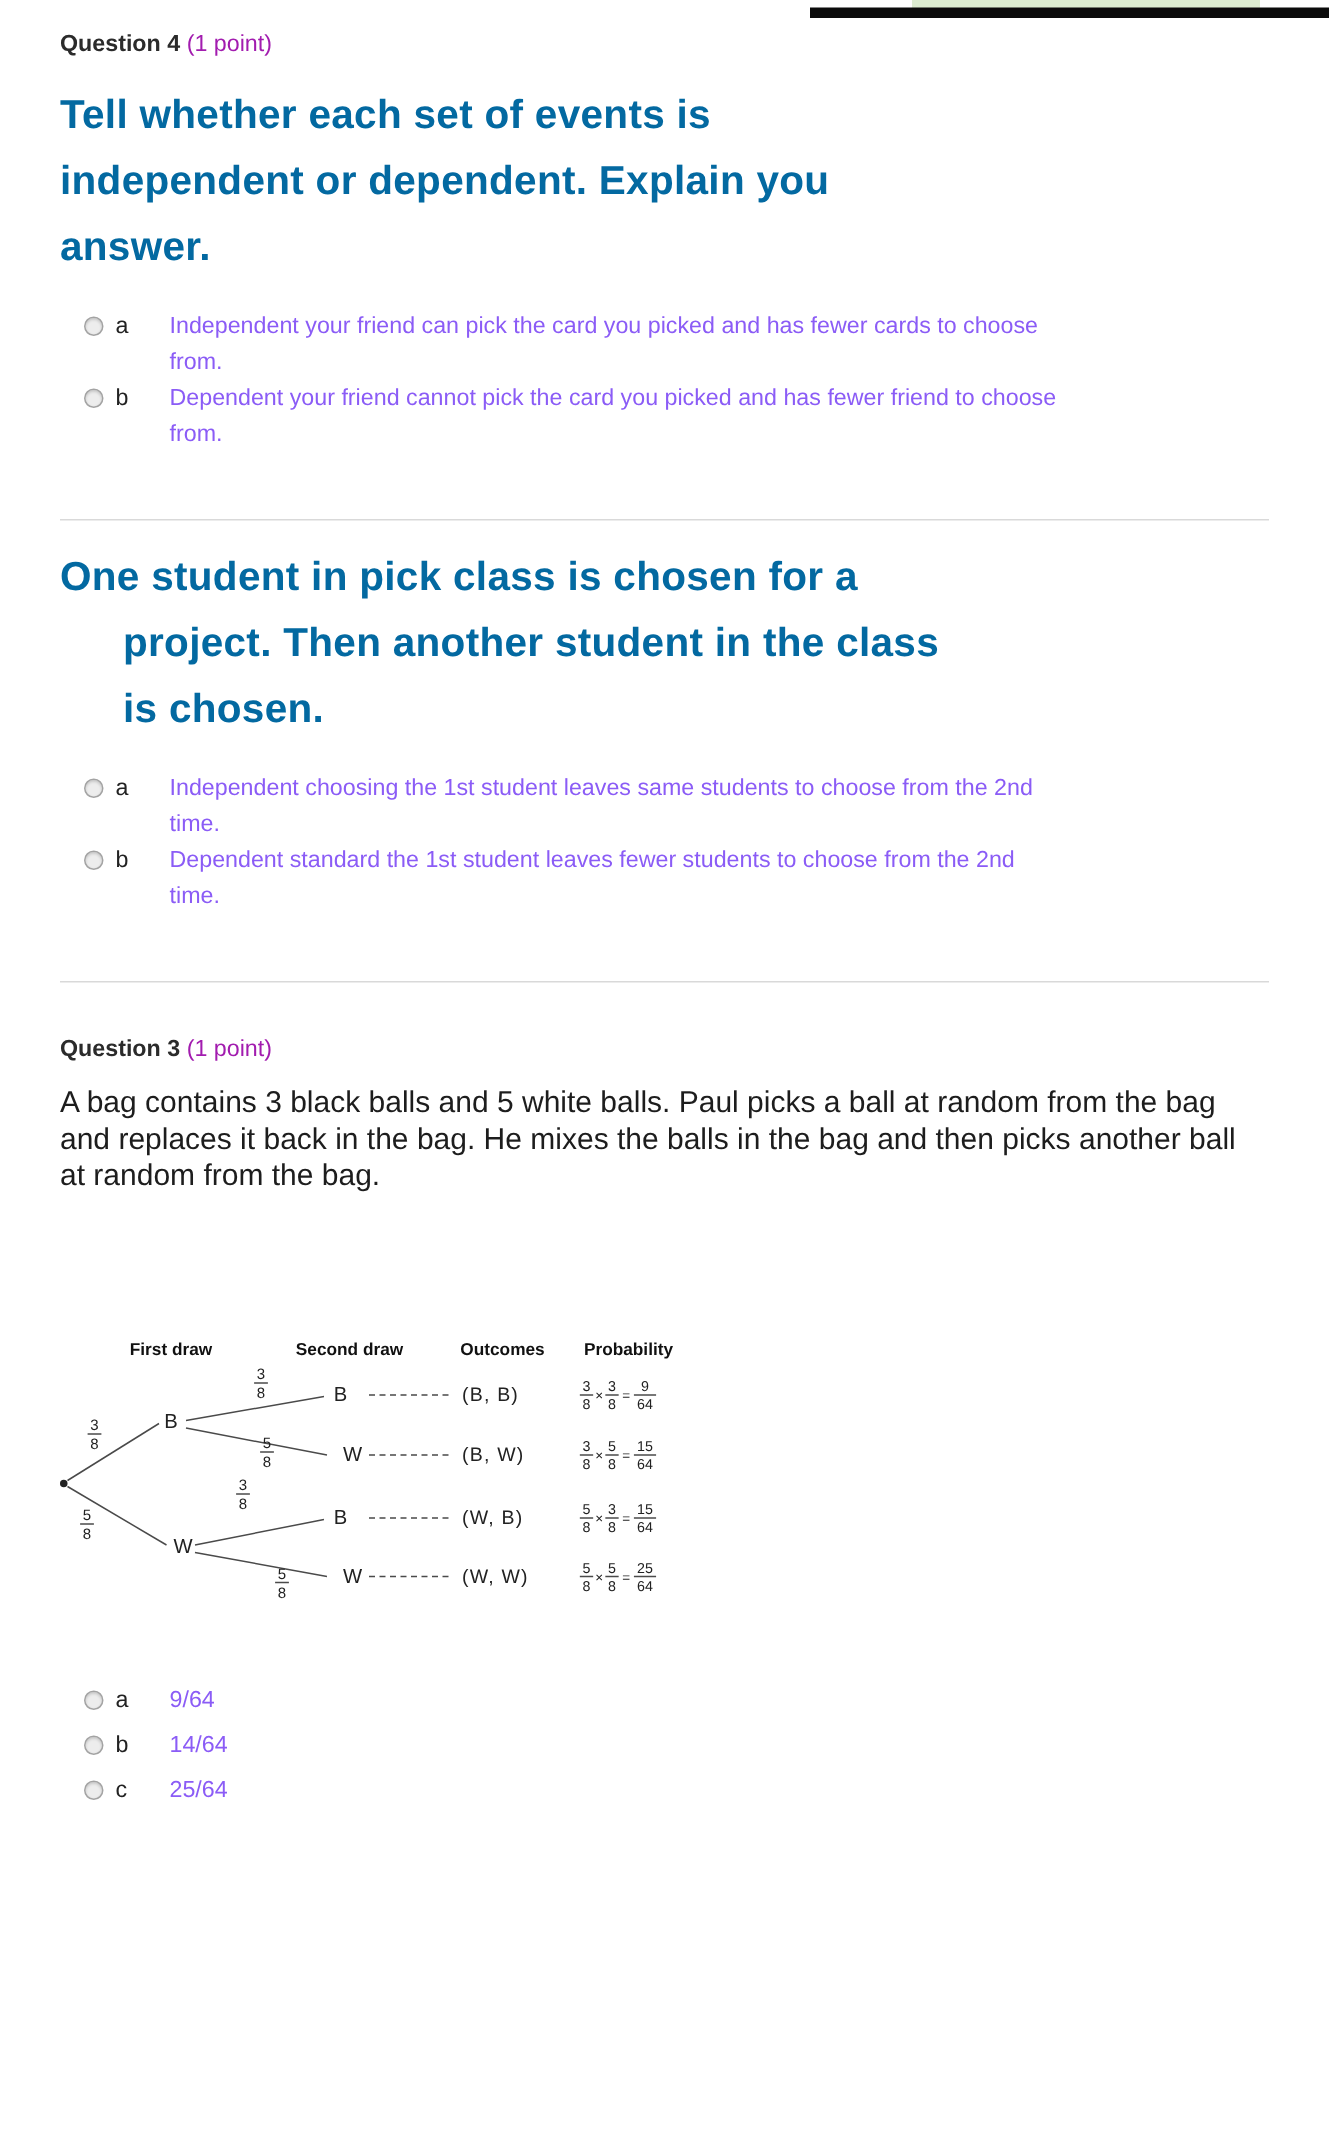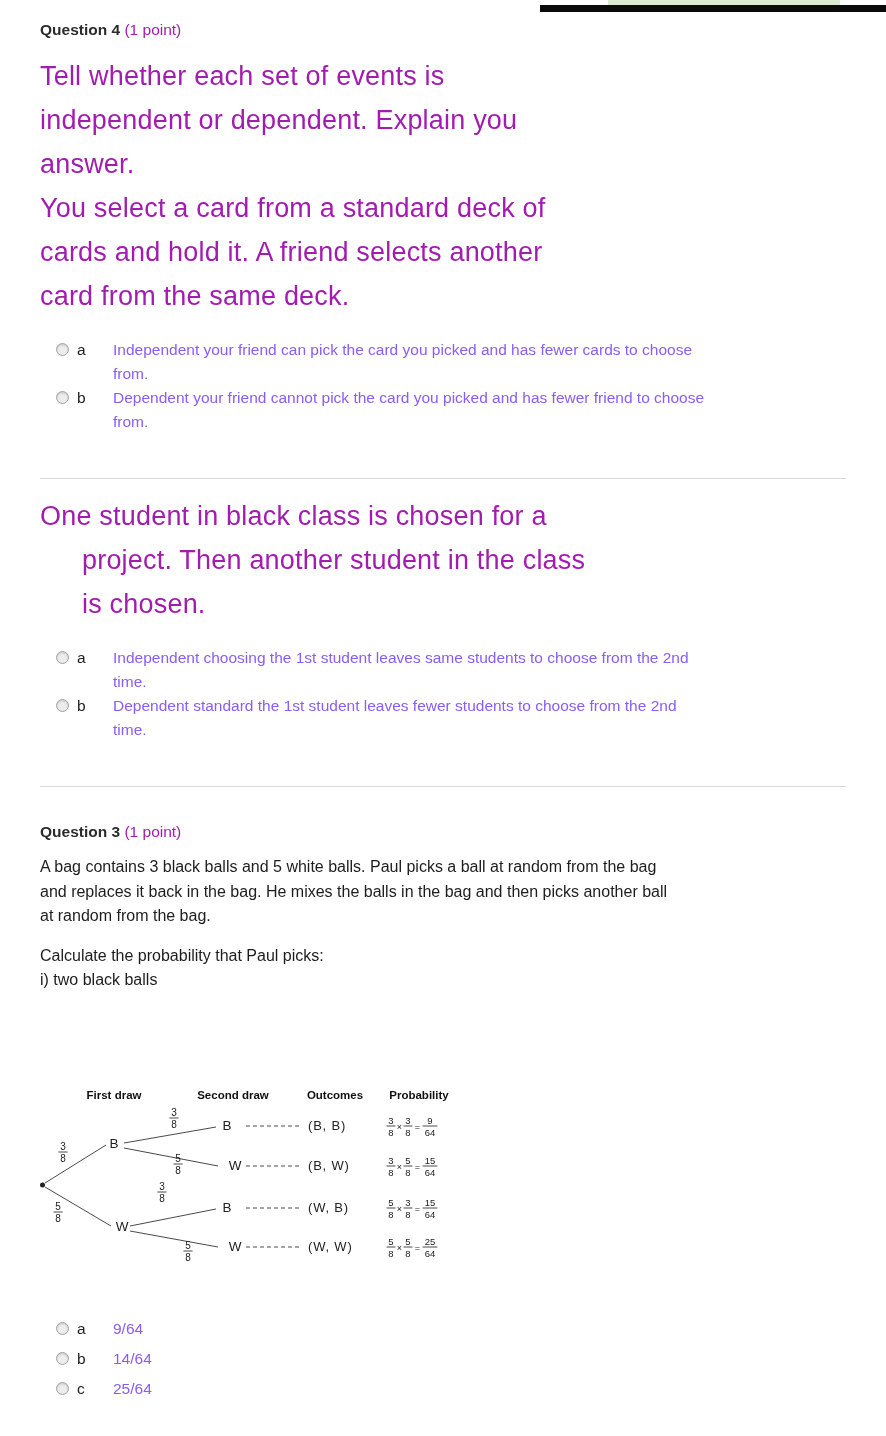--- a/index.html
+++ b/index.html
@@ -18,32 +18,32 @@
 
   .question { padding: 0 40px; }
 
   .q-header { font-size: 15.5px; font-weight: bold; color: #2b2b2b; margin: 36px 0 0; }
   .question:first-of-type .q-header { margin-top: 6px; }
   .q-points { font-weight: normal; color: #a21caf; }
 
   .q-prompt { margin: 15px 0 20px; }
   .q-prompt p {
     font-size: 27px;
-    font-weight: normal;
+    font-weight: bold;
     line-height: 44px;
     letter-spacing: 0.2px;
-    color: #a21caf;
+    color: #0369a1;
     margin: 0;
     white-space: pre-line;
   }
   .q-prompt.hanging p { padding-left: 42px; text-indent: -42px; }
 
   .q-body { margin: 14px 0 0; }
   .q-body p {
-    font-size: 16px;
+    font-size: 20px;
     line-height: 24.5px;
     color: #1d1d1d;
     margin: 0 0 15px;
     white-space: pre-line;
     max-width: 810px;
   }
   .q-body p + p { margin-bottom: 0; }
 
   .options { margin: 0 0 4px; }
   .option { display: flex; align-items: flex-start; padding-left: 16px; margin: 0; }
@@ -75,23 +75,20 @@
 
 <section class="question">
   <div class="q-header">
     <span>Question 4</span>
     <span class="q-points">(1 point)</span>
   </div>
   <div class="q-prompt">
     <p>Tell whether each set of events is
 independent or dependent. Explain you
 answer.</p>
-    <p>You select a card from a standard deck of
-cards and hold it. A friend selects another
-card from the same deck.</p>
   </div>
   <div class="options">
     <div class="option">
       <span class="radio" role="radio" aria-checked="false"></span>
       <span class="opt-letter">a</span>
       <span class="opt-text">Independent your friend can pick the card you picked and has fewer cards to choose
 from.</span>
     </div>
     <div class="option">
       <span class="radio" role="radio" aria-checked="false"></span>
@@ -99,21 +96,21 @@
       <span class="opt-text">Dependent your friend cannot pick the card you picked and has fewer friend to choose
 from.</span>
     </div>
   </div>
 </section>
 
 <div class="divider"></div>
 
 <section class="question">
   <div class="q-prompt hanging">
-    <p>One student in black class is chosen for a
+    <p>One student in pick class is chosen for a
 project. Then another student in the class
 is chosen.</p>
   </div>
   <div class="options">
     <div class="option">
       <span class="radio" role="radio" aria-checked="false"></span>
       <span class="opt-letter">a</span>
       <span class="opt-text">Independent choosing the 1st student leaves same students to choose from the 2nd
 time.</span>
     </div>
@@ -130,22 +127,20 @@
 
 <section class="question">
   <div class="q-header">
     <span>Question 3</span>
     <span class="q-points">(1 point)</span>
   </div>
   <div class="q-body">
     <p>A bag contains 3 black balls and 5 white balls. Paul picks a ball at random from the bag
 and replaces it back in the bag. He mixes the balls in the bag and then picks another ball
 at random from the bag.</p>
-    <p>Calculate the probability that Paul picks:
-i) two black balls</p>
   </div>
 
   <div class="tree" id="tree"><svg viewBox="0 0 420 192" width="420" height="192" font-family="Liberation Sans, sans-serif" fill="#222">
         <text x="74" y="12" text-anchor="middle" font-size="11.5" font-weight="bold" fill="#111">First draw</text>
         <text x="193" y="12" text-anchor="middle" font-size="11.5" font-weight="bold" fill="#111">Second draw</text>
         <text x="295" y="12" text-anchor="middle" font-size="11.5" font-weight="bold" fill="#111">Outcomes</text>
         <text x="379" y="12" text-anchor="middle" font-size="11.5" font-weight="bold" fill="#111">Probability</text>
         <circle cx="2.5" cy="98" r="2.5" fill="#222"></circle>
         <line x1="5" y1="96" x2="66" y2="58" stroke="#4a4a4a" stroke-width="1"></line>
         <line x1="5" y1="100" x2="71" y2="139" stroke="#4a4a4a" stroke-width="1"></line>

